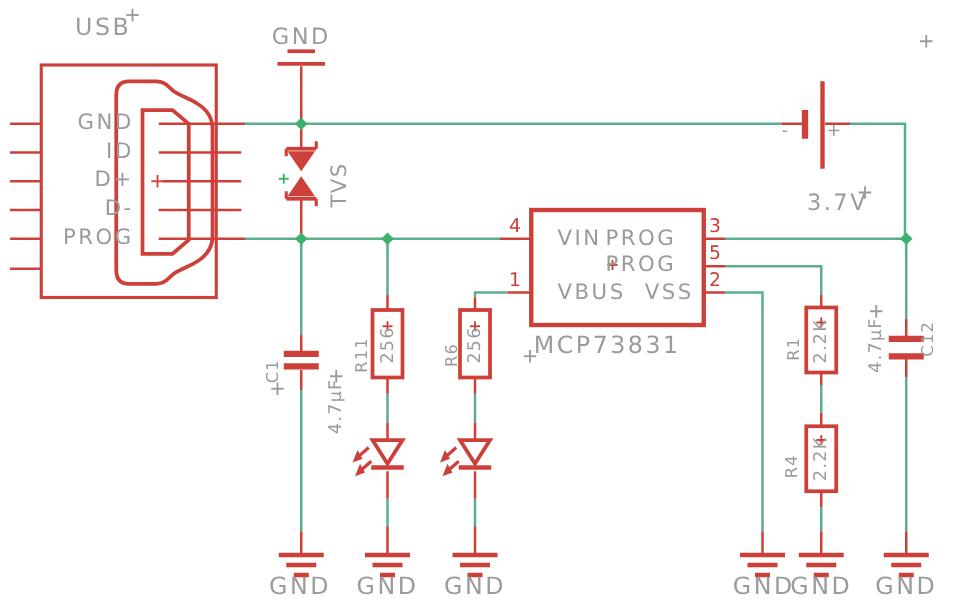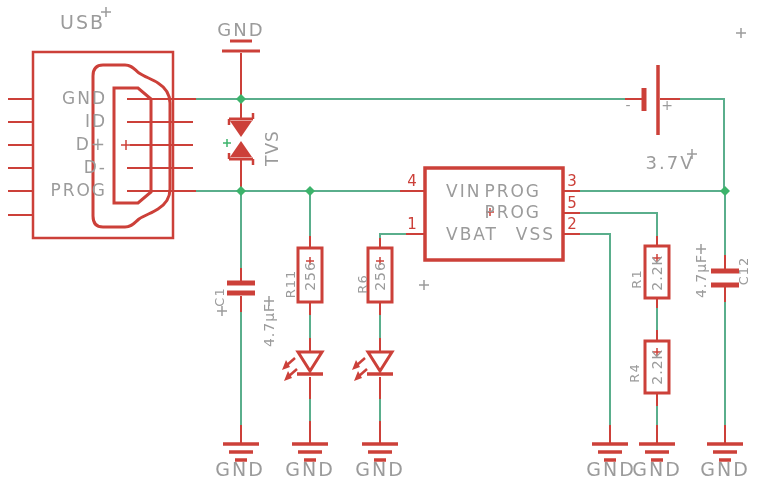--- a/index.html
+++ b/index.html
@@ -255,24 +255,25 @@
 <span class="t s17 ra" style="right:655px;top:136px;">D+</span>
 <span class="t s17 ra" style="right:655px;top:159px;">D-</span>
 <span class="t s17 ra" style="right:655px;top:182px;">PROG</span>
 
 <span class="t s17 rot" style="left:272px;top:148px;">TVS</span>
 
 <span class="t s14 cc" style="left:629px;top:105px;">-</span>
 <span class="t s14 cc" style="left:668px;top:105px;">+</span>
 <span class="t s18 hc" style="left:670px;top:154px;">3.7V</span>
 
+<span class="t s19" style="left:427px;top:267px;">MCP73831</span>
 <span class="t s17" style="left:446px;top:183px;">VIN</span>
 <span class="t s17 ra" style="right:221px;top:183px;">PROG</span>
 <span class="t s17 ra" style="right:221px;top:204px;">PROG</span>
-<span class="t s17" style="left:446px;top:226px;">VBAT</span>
+<span class="t s17" style="left:446px;top:226px;">VBUS</span>
 <span class="t s17 ra" style="right:207px;top:226px;">VSS</span>
 
 <span class="t tr s15 cc" style="left:412px;top:181px;">4</span>
 <span class="t tr s15 cc" style="left:412px;top:224px;">1</span>
 <span class="t tr s15 cc" style="left:572px;top:181px;">3</span>
 <span class="t tr s15 cc" style="left:572px;top:203px;">5</span>
 <span class="t tr s15 cc" style="left:572px;top:224px;">2</span>
 
 <span class="t s13 rot" style="left:219px;top:297px;">C1</span>
 <span class="t s14 rot" style="left:269px;top:325px;">4.7µF</span>

